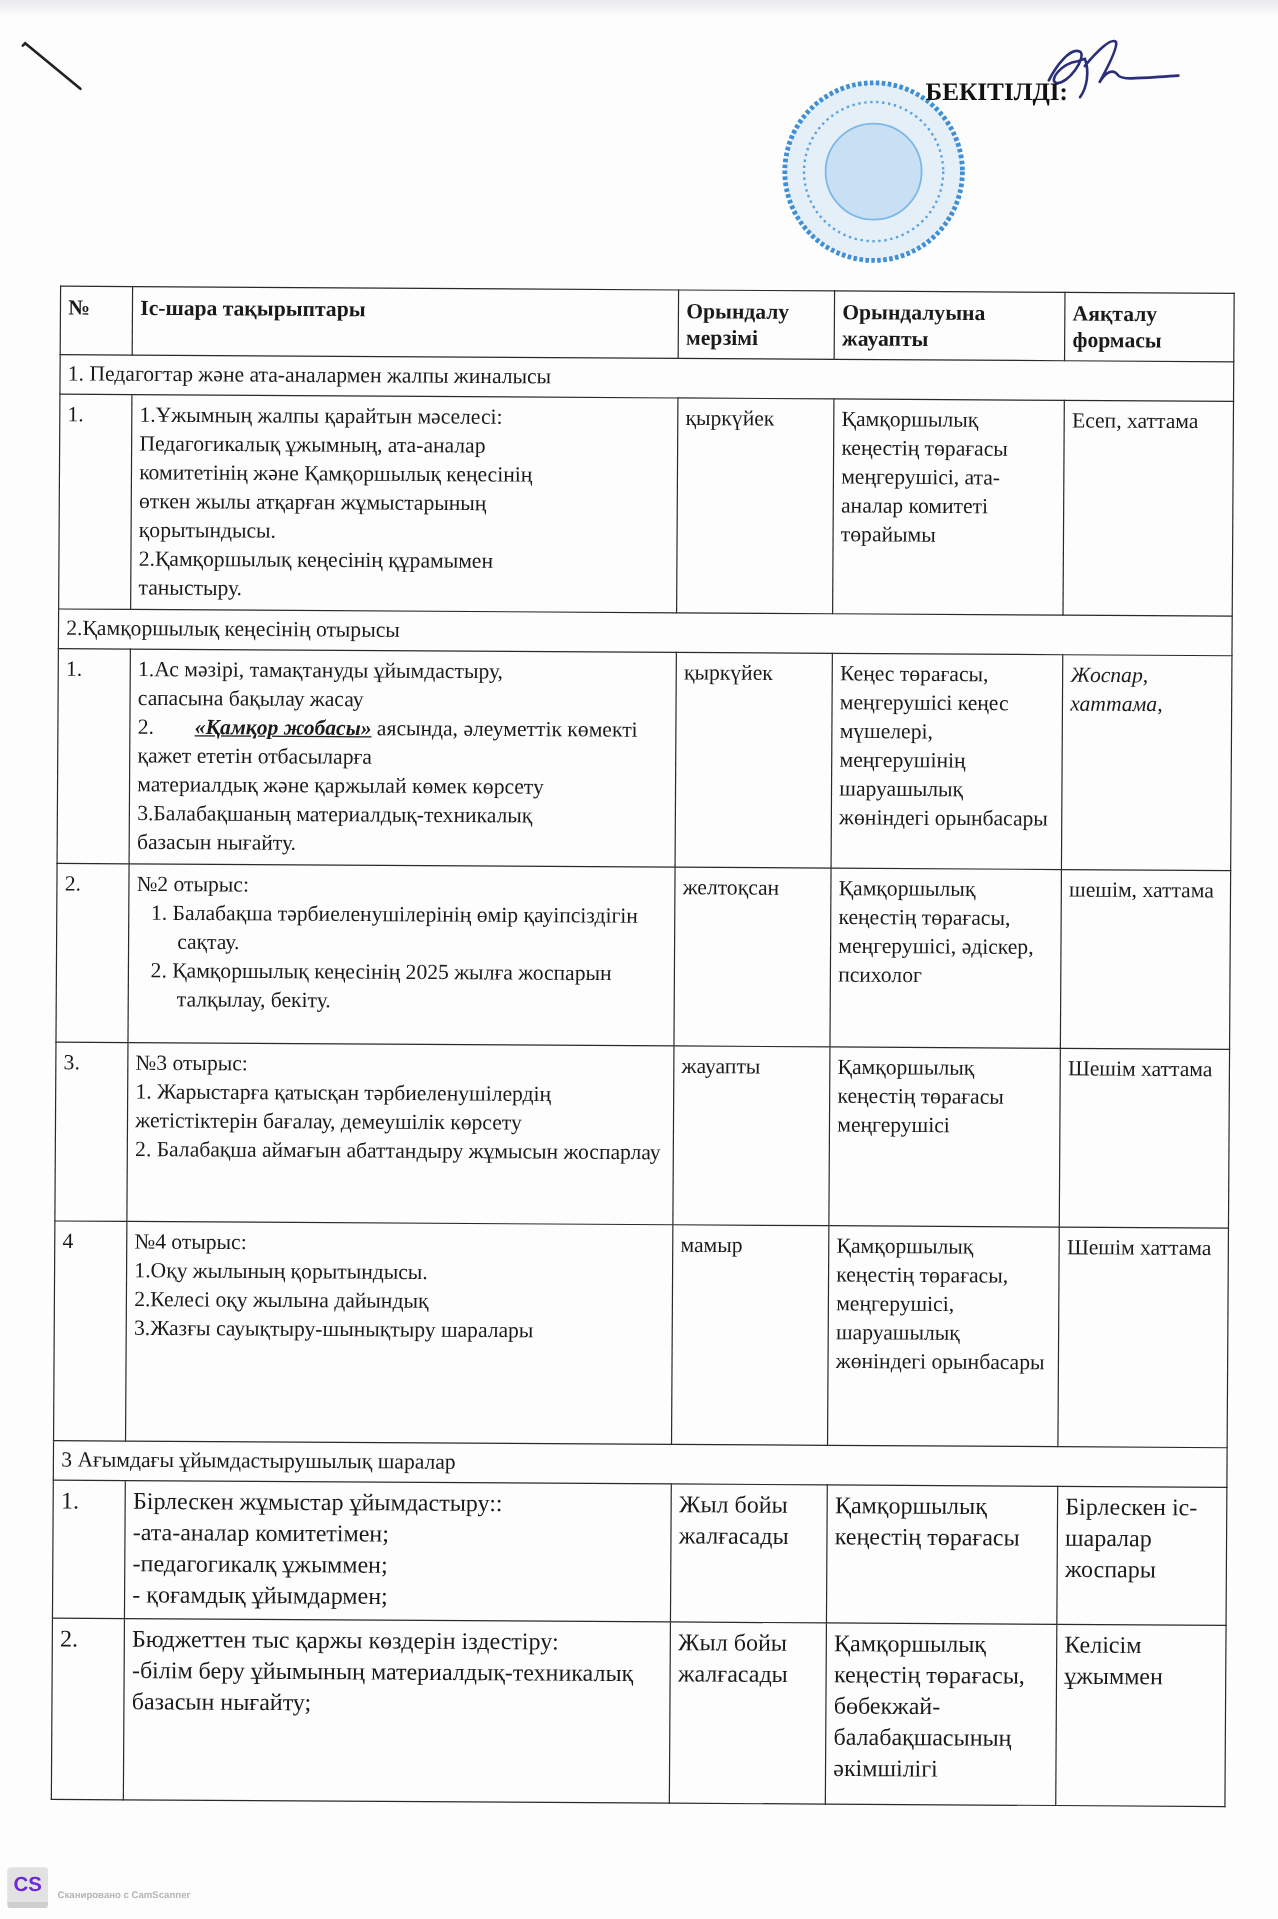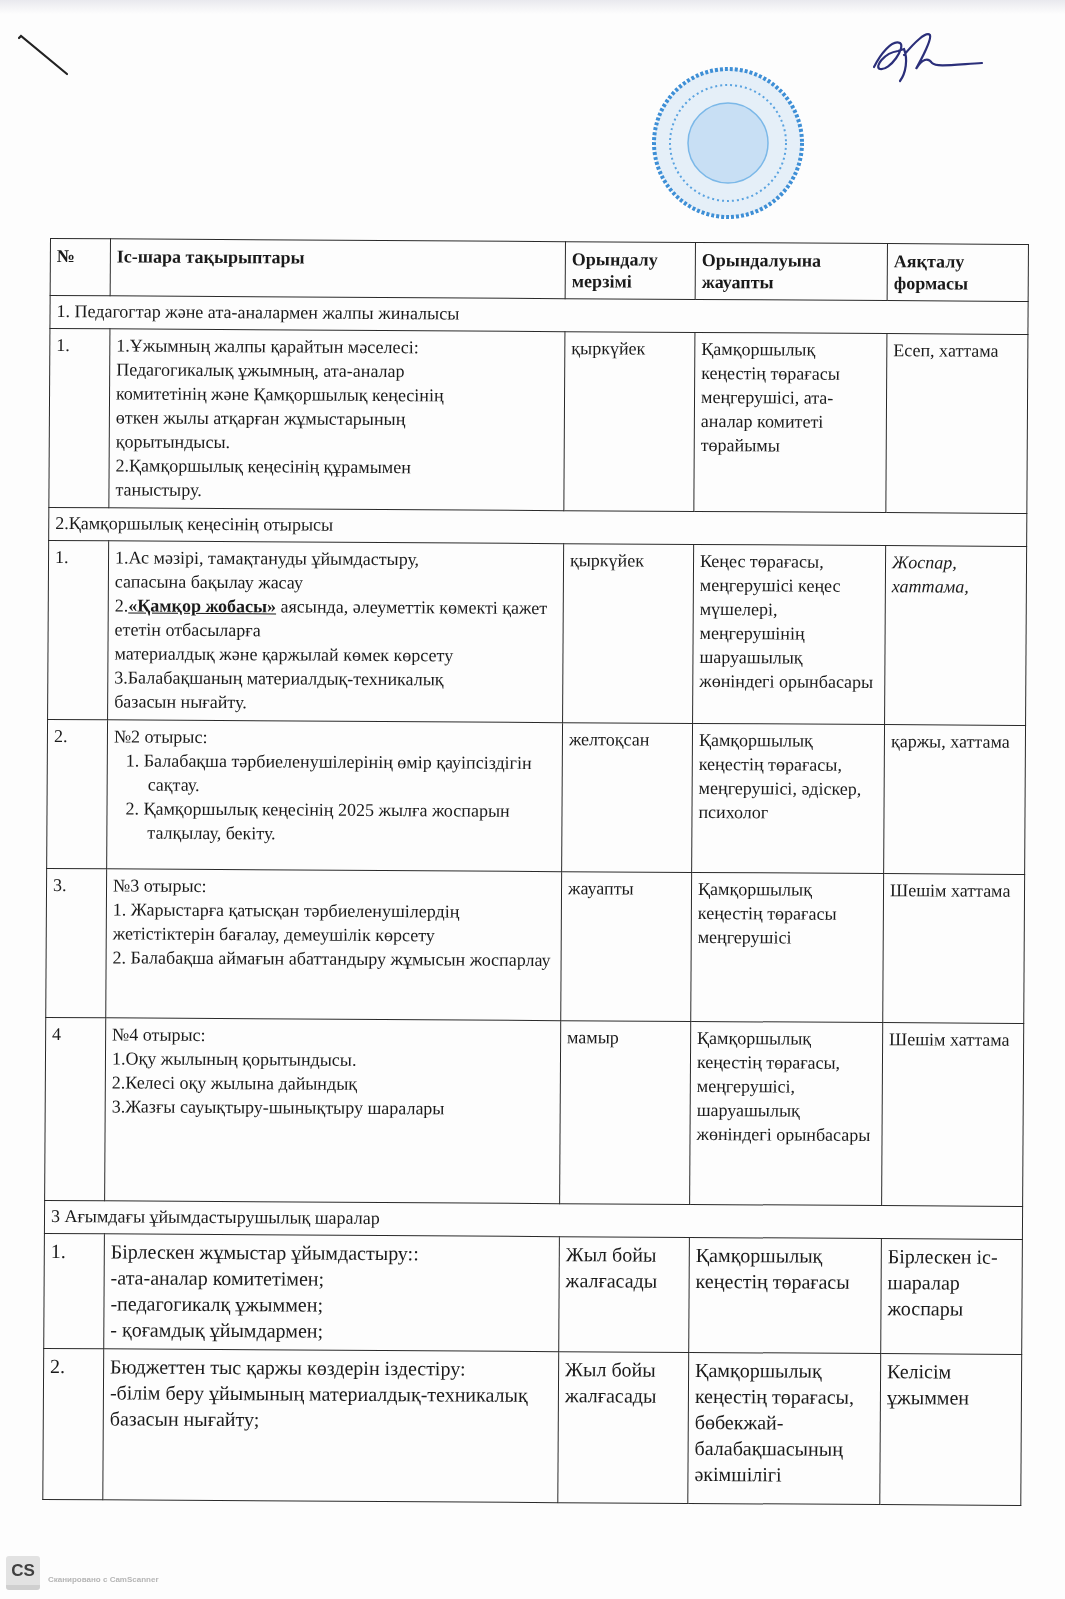--- a/index.html
+++ b/index.html
@@ -34,34 +34,34 @@
   }
   table.plan th { font-weight: bold; line-height: 22px; padding-top: 6px; }
   col.c-no { width: 60px; }
   col.c-topic { width: 455px; }
   col.c-term { width: 130px; }
   col.c-resp { width: 192px; }
   col.c-form { width: 141px; }
   .section-row td { font-weight: bold; padding: 2px 6px; line-height: 22px; }
   .multiline span { display: block; }
   .indent { padding-left: 34px; text-indent: -22px; }
-  .italic-u { font-weight: bold; text-decoration: underline; }
+  .italic-u { font-style: italic; font-weight: bold; text-decoration: underline; margin-left: 34px; }
   .italic { font-style: italic; }
   .tall-1 td { height: 160px; }
   .tall-2 td { height: 164px; }
   .tall-3 td { height: 138px; }
   .tall-4 td { height: 138px; }
   .tall-5 td { height: 172px; }
   .tall-6 td { height: 92px; }
   .tall-7 td { height: 140px; }
   .big { font-size: 20px; line-height: 26px; }
 
   .cs-logo {
     position: absolute; left: 6px; top: 1556px; width: 34px; height: 34px;
-    border-radius: 3px; background: #e2e2e2; color: #404040;
+    border-radius: 3px; background: #e2e2e2; color: #6d28d9;
     font-family: "Liberation Sans", sans-serif; font-weight: bold; font-size: 17px;
     display: flex; align-items: center; justify-content: center;
     border-bottom: 5px solid #cfcfcf; box-sizing: border-box;
   }
   .cs-text {
     position: absolute; left: 48px; top: 1575px; font-size: 8px; color: #b5b5b5;
     font-family: "Liberation Sans", sans-serif;
     font-weight: bold;
   }
 </style>
@@ -78,20 +78,21 @@
   <circle cx="80" cy="88" r="74" fill="rgba(120,180,230,0.18)" stroke="#3e8fd6" stroke-width="4" stroke-dasharray="3 2"></circle>
   <circle cx="80" cy="88" r="58" fill="none" stroke="#5aa3e0" stroke-width="2" stroke-dasharray="2 3"></circle>
   <circle cx="80" cy="88" r="40" fill="rgba(100,170,230,0.22)" stroke="#7bb8e8" stroke-width="1.5"></circle>
 </svg>
 
 <svg class="signature" viewBox="0 0 120 60">
   <path d="M4 42 C10 30, 22 14, 30 18 C36 22, 20 46, 10 44 C4 42, 14 28, 28 26 L34 24 C38 34, 36 48, 30 56 M34 30 C44 18, 56 6, 60 10 C62 16, 48 40, 46 44 C52 34, 58 32, 62 38 C66 42, 80 40, 112 38" stroke="#2b2f7a" stroke-width="2.2" fill="none" stroke-linecap="round"></path>
 </svg>
 
 <div class="approval">
+  <span class="line title">БЕКІТІЛДІ:</span>
 </div>
 
 <table class="plan">
   <colgroup>
     <col class="c-no">
       <col class="c-topic">
       <col class="c-term">
       <col class="c-resp">
       <col class="c-form">
   </colgroup>
@@ -142,21 +143,21 @@
   </tr>
   <tr class="tall-3">
     <td>2.</td>
     <td class="multiline">
       <span>№2 отырыс:</span>
       <span class="indent">1. Балабақша тәрбиеленушілерінің өмір қауіпсіздігін сақтау.</span>
       <span class="indent">2.  Қамқоршылық кеңесінің 2025 жылға жоспарын талқылау, бекіту.</span>
     </td>
     <td>желтоқсан</td>
     <td>Қамқоршылық кеңестің төрағасы, меңгерушісі, әдіскер, психолог</td>
-    <td>қаржы, хаттама</td>
+    <td>шешім, хаттама</td>
   </tr>
   <tr class="tall-4">
     <td>3.</td>
     <td class="multiline">
       <span>№3 отырыс:</span>
       <span>1. Жарыстарға қатысқан тәрбиеленушілердің жетістіктерін бағалау, демеушілік көрсету</span>
       <span>2. Балабақша аймағын абаттандыру жұмысын жоспарлау</span>
     </td>
     <td>жауапты</td>
     <td>Қамқоршылық кеңестің төрағасы меңгерушісі</td>

